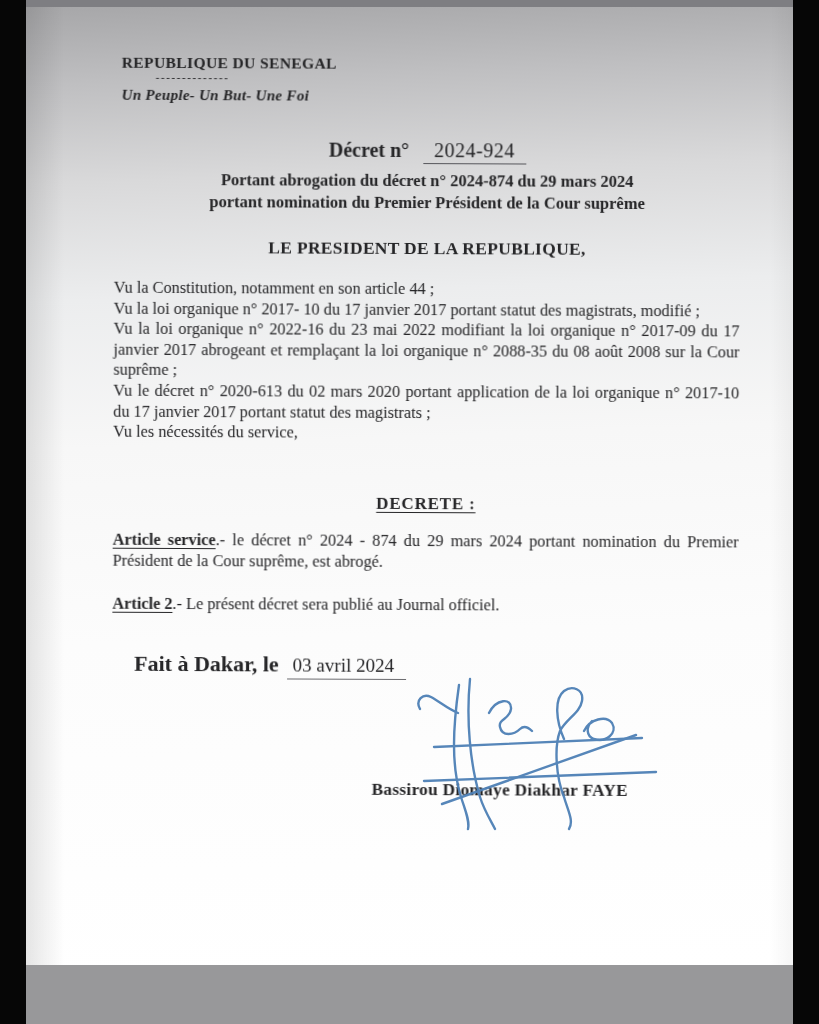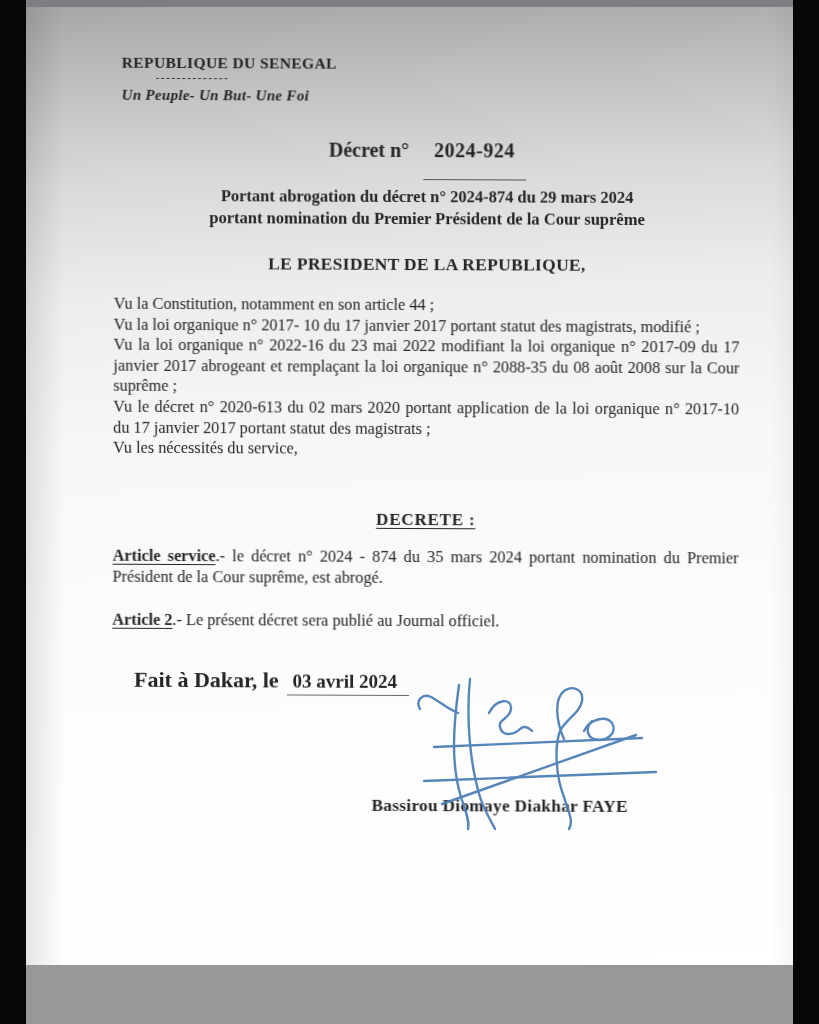--- a/index.html
+++ b/index.html
@@ -17,40 +17,40 @@
        filter:blur(0.3px);transform:rotate(0.25deg);transform-origin:50% 0;}
 
   .letterhead{margin-left:7px;}
   .republic{font-size:15.5px;font-weight:bold;letter-spacing:0.4px;}
   .dashes{font-size:11px;font-weight:bold;letter-spacing:1.6px;margin:0 0 2px 34px;line-height:10px;}
   .motto{font-size:15px;font-weight:bold;font-style:italic;margin-top:5px;letter-spacing:0.3px;}
 
   .title-block{text-align:center;margin-top:34px;}
   .decree-line{margin-bottom:6px;}
   .decree-label{font-size:20px;font-weight:bold;margin-right:14px;}
-  .decree-number{font-size:20px;font-weight:bold;display:inline-block;
-                 border-bottom:1.5px solid #55555a;padding:0 11px 17px 11px;letter-spacing:0.5px;}
+  .decree-number{font-size:20px;font-weight:normal;display:inline-block;
+                 border-bottom:1.5px solid #55555a;padding:0 11px 1px 11px;letter-spacing:0.5px;}
   .title-line{font-size:16.5px;font-weight:bold;line-height:22px;}
 
   .president{text-align:center;font-size:17.5px;font-weight:bold;letter-spacing:0.3px;margin-top:24px;}
 
   .visas{margin-top:20px;}
   .visa{margin:0;font-size:16.3px;line-height:20.6px;text-align:justify;}
 
   .decrete{text-align:center;font-weight:bold;font-size:17px;letter-spacing:0.8px;margin-top:50px;
            text-decoration:underline;text-underline-offset:3px;}
 
   .article{margin:0;font-size:16.3px;line-height:21.5px;text-align:justify;}
   .article-1{margin-top:16px;}
   .article-2{margin-top:21px;}
   .article-label{font-weight:bold;text-decoration:underline;text-underline-offset:2.5px;}
 
   .fait{margin-top:37px;margin-left:22px;}
   .fait-label{font-size:22px;font-weight:bold;}
-  .fait-date{font-size:19px;font-weight:bold;display:inline-block;margin-left:8px;
+  .fait-date{font-size:19px;font-weight:normal;display:inline-block;margin-left:8px;
              border-bottom:1.3px solid #6a6a6e;padding:0 12px 2px 6px;}
 
   .signer{margin-top:100px;padding-left:260px;font-size:17.3px;font-weight:bold;letter-spacing:0.3px;}
 
   .signature{position:absolute;left:388px;top:662px;width:272px;height:165px;
              filter:blur(0.4px);pointer-events:none;z-index:5;}
 </style>
 </head>
 <body>
 
@@ -80,21 +80,21 @@
         <div class="visas">
           <p class="visa">Vu la Constitution, notamment en son article 44 ;</p>
           <p class="visa">Vu la loi organique n° 2017- 10 du 17 janvier 2017 portant statut des magistrats, modifié ;</p>
           <p class="visa">Vu la loi organique n° 2022-16 du 23 mai 2022 modifiant la loi organique n° 2017-09 du 17 janvier 2017 abrogeant et remplaçant la loi organique n° 2088-35 du 08 août 2008 sur la Cour suprême ;</p>
           <p class="visa">Vu le décret n° 2020-613 du 02 mars 2020 portant application de la loi organique n° 2017-10 du 17 janvier 2017 portant statut des magistrats ;</p>
           <p class="visa">Vu les nécessités du service,</p>
         </div>
 
         <div class="decrete">DECRETE :</div>
 
-        <p class="article article-1"><span class="article-label">Article service</span><span>.- le décret n° 2024 - 874 du 35 mars 2024 portant nomination du Premier Président de la Cour suprême, est abrogé.</span></p>
+        <p class="article article-1"><span class="article-label">Article service</span><span>.- le décret n° 2024 - 874 du 29 mars 2024 portant nomination du Premier Président de la Cour suprême, est abrogé.</span></p>
 
         <p class="article article-2"><span class="article-label">Article 2</span><span>.- Le présent décret sera publié au Journal officiel.</span></p>
 
         <div class="fait">
           <span class="fait-label">Fait à Dakar, le</span><span class="fait-date">03 avril 2024</span>
         </div>
 
         <div class="signer">Bassirou Diomaye Diakhar FAYE</div>
       </div>
 

